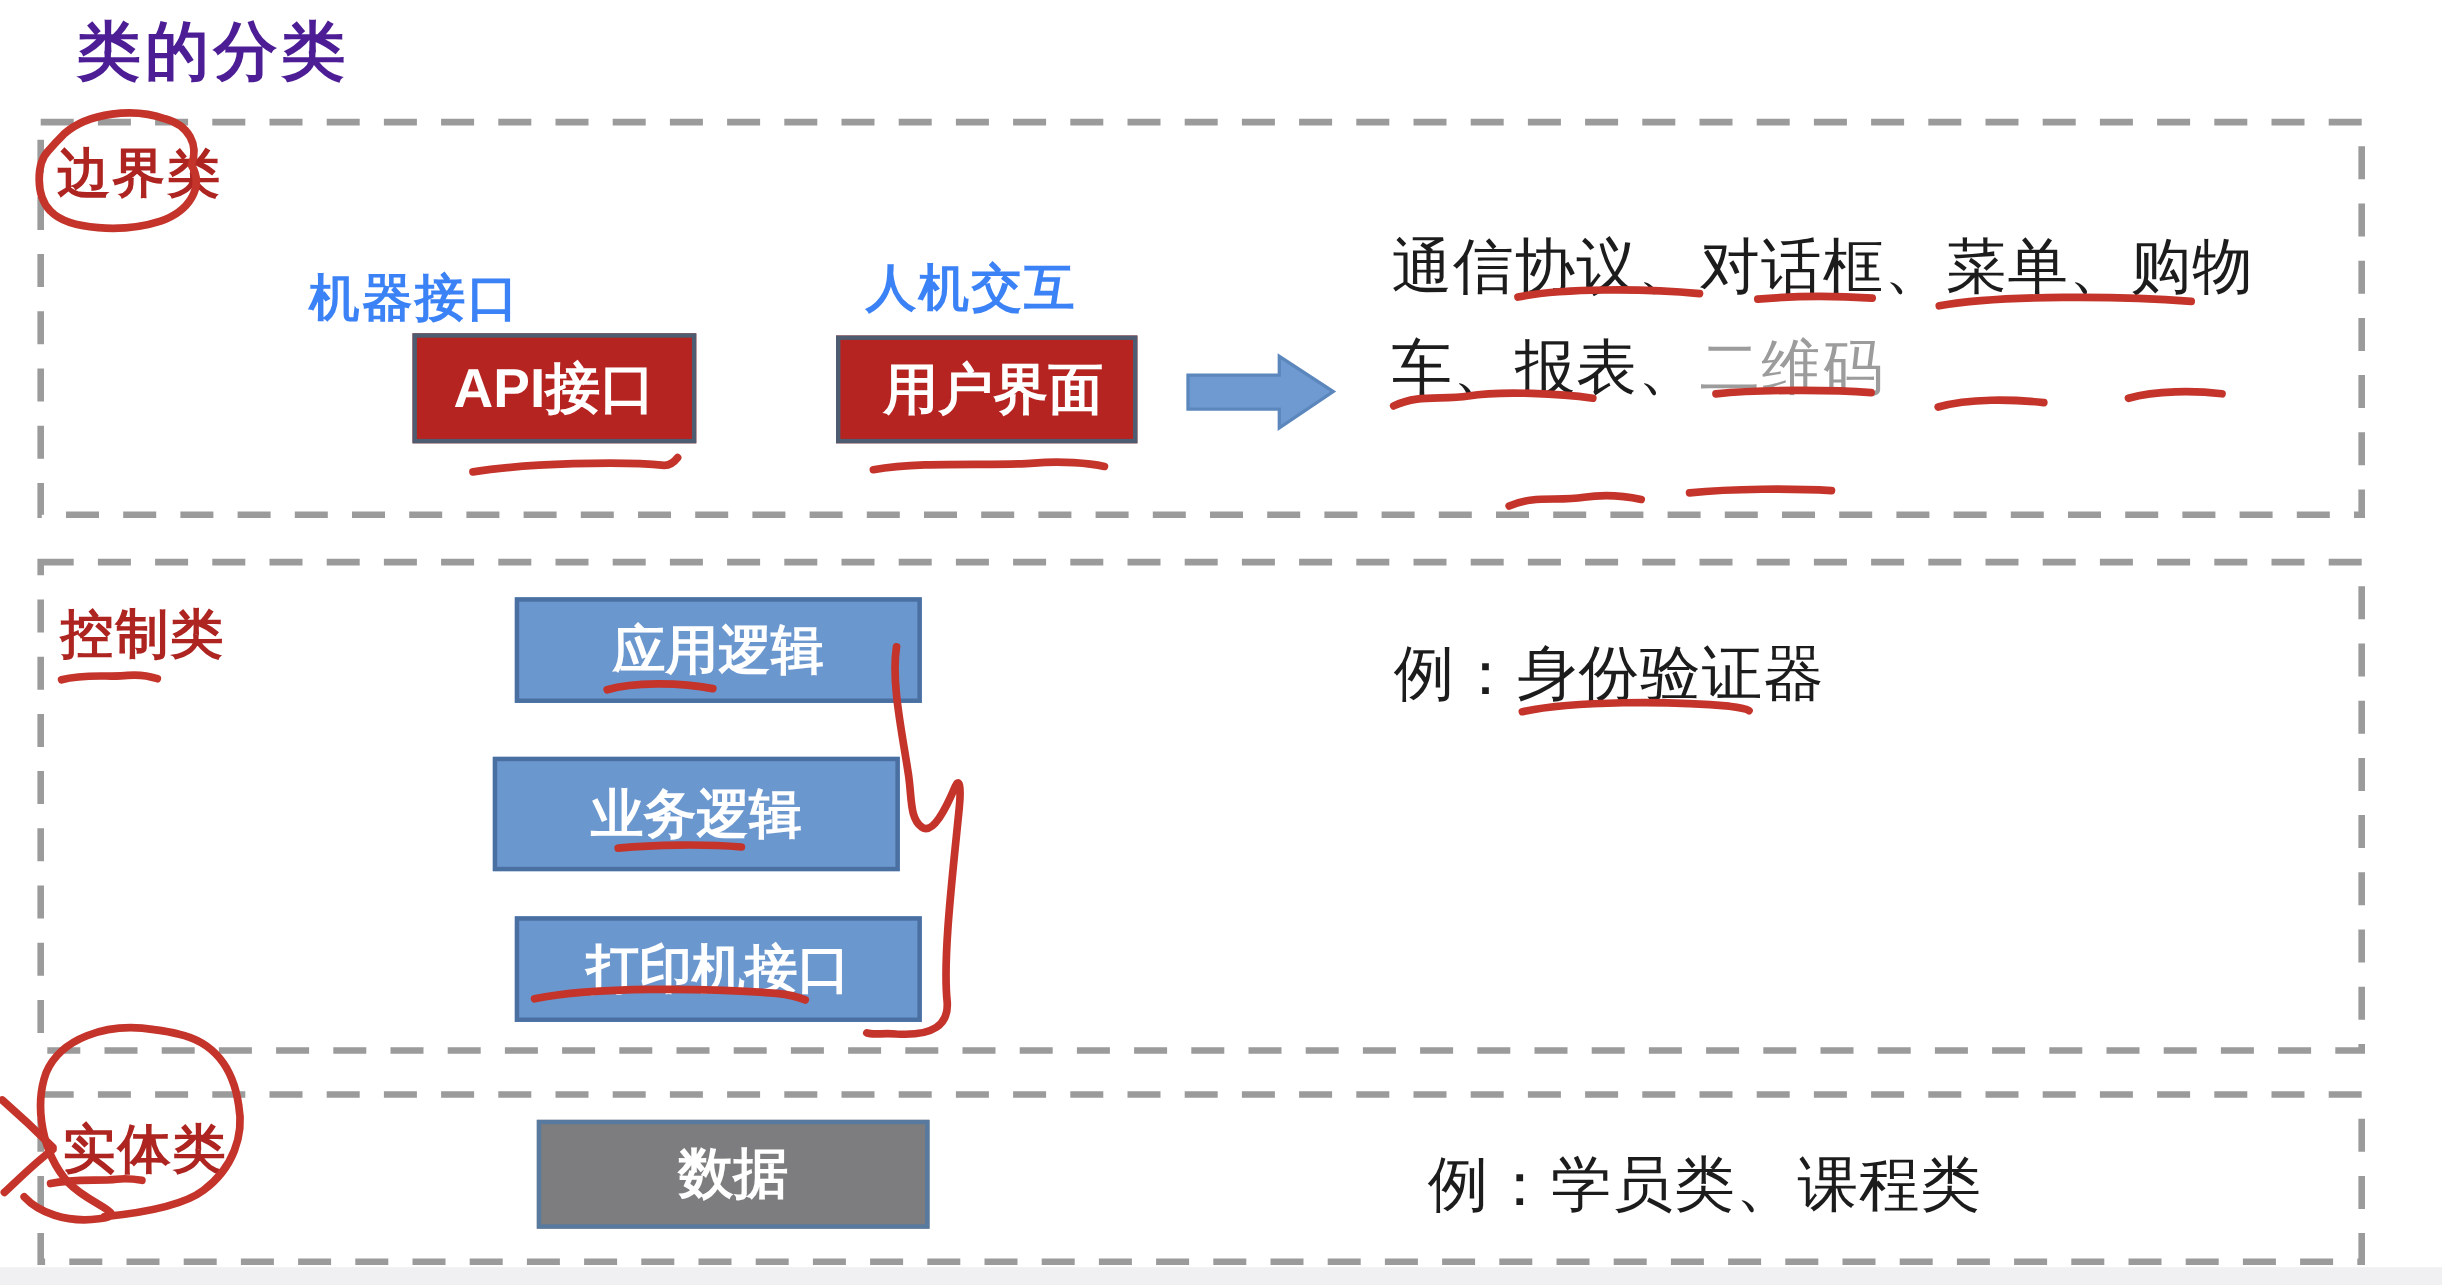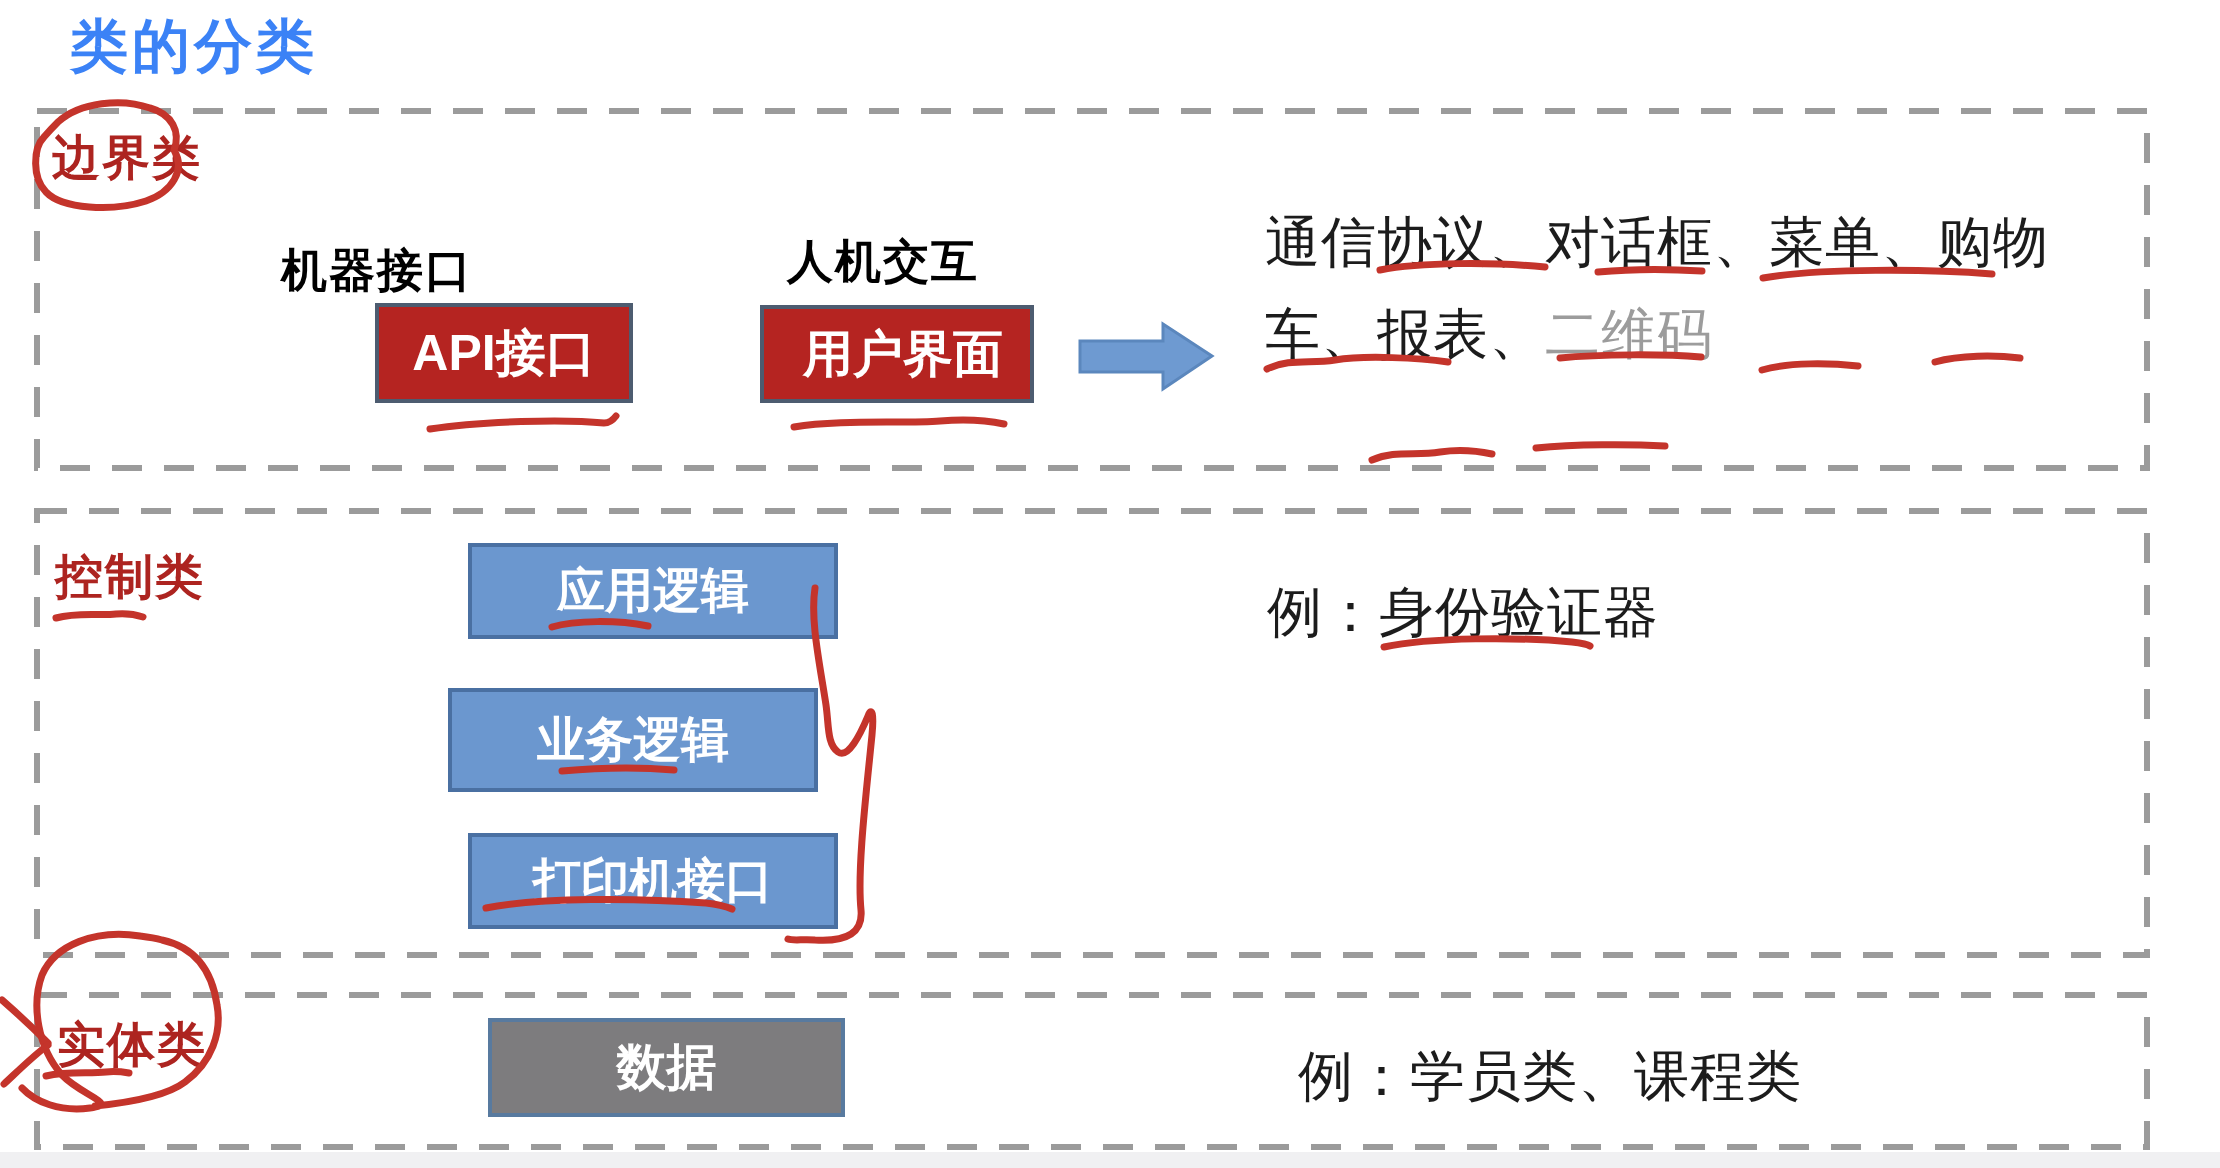--- a/index.html
+++ b/index.html
@@ -6,27 +6,27 @@
   #slide{
     position:relative;
     width:2220px;height:1168px;
     background:#ffffff;
     overflow:hidden;
     font-family:"Liberation Sans","DejaVu Sans",sans-serif;
   }
   .abs{position:absolute;}
   .page-title{
     left:70px;top:8px;
-    font-size:58px;font-weight:bold;color:#3b82f6;letter-spacing:4px;
+    font-size:58px;font-weight:bold;color:#4c1d95;letter-spacing:4px;
   }
   .section-label{
     font-size:48px;font-weight:bold;color:#ad2420;letter-spacing:2px;
   }
   .small-red-label{
-    font-size:46px;font-weight:bold;color:#000000;letter-spacing:2px;
+    font-size:46px;font-weight:bold;color:#3b82f6;letter-spacing:2px;
   }
   .btn{
     display:flex;align-items:center;justify-content:center;
     box-sizing:border-box;
     color:#ffffff;font-weight:bold;
   }
   .btn-red{background:#b52421;border:4px solid #4d5c70;font-size:50px;}
   .btn-blue{background:#6b97cf;border:4px solid #4a70a2;font-size:48px;}
   .btn-gray{background:#7d7c7e;border:4px solid #587a9f;font-size:50px;margin-left:32px;}
   .example{

